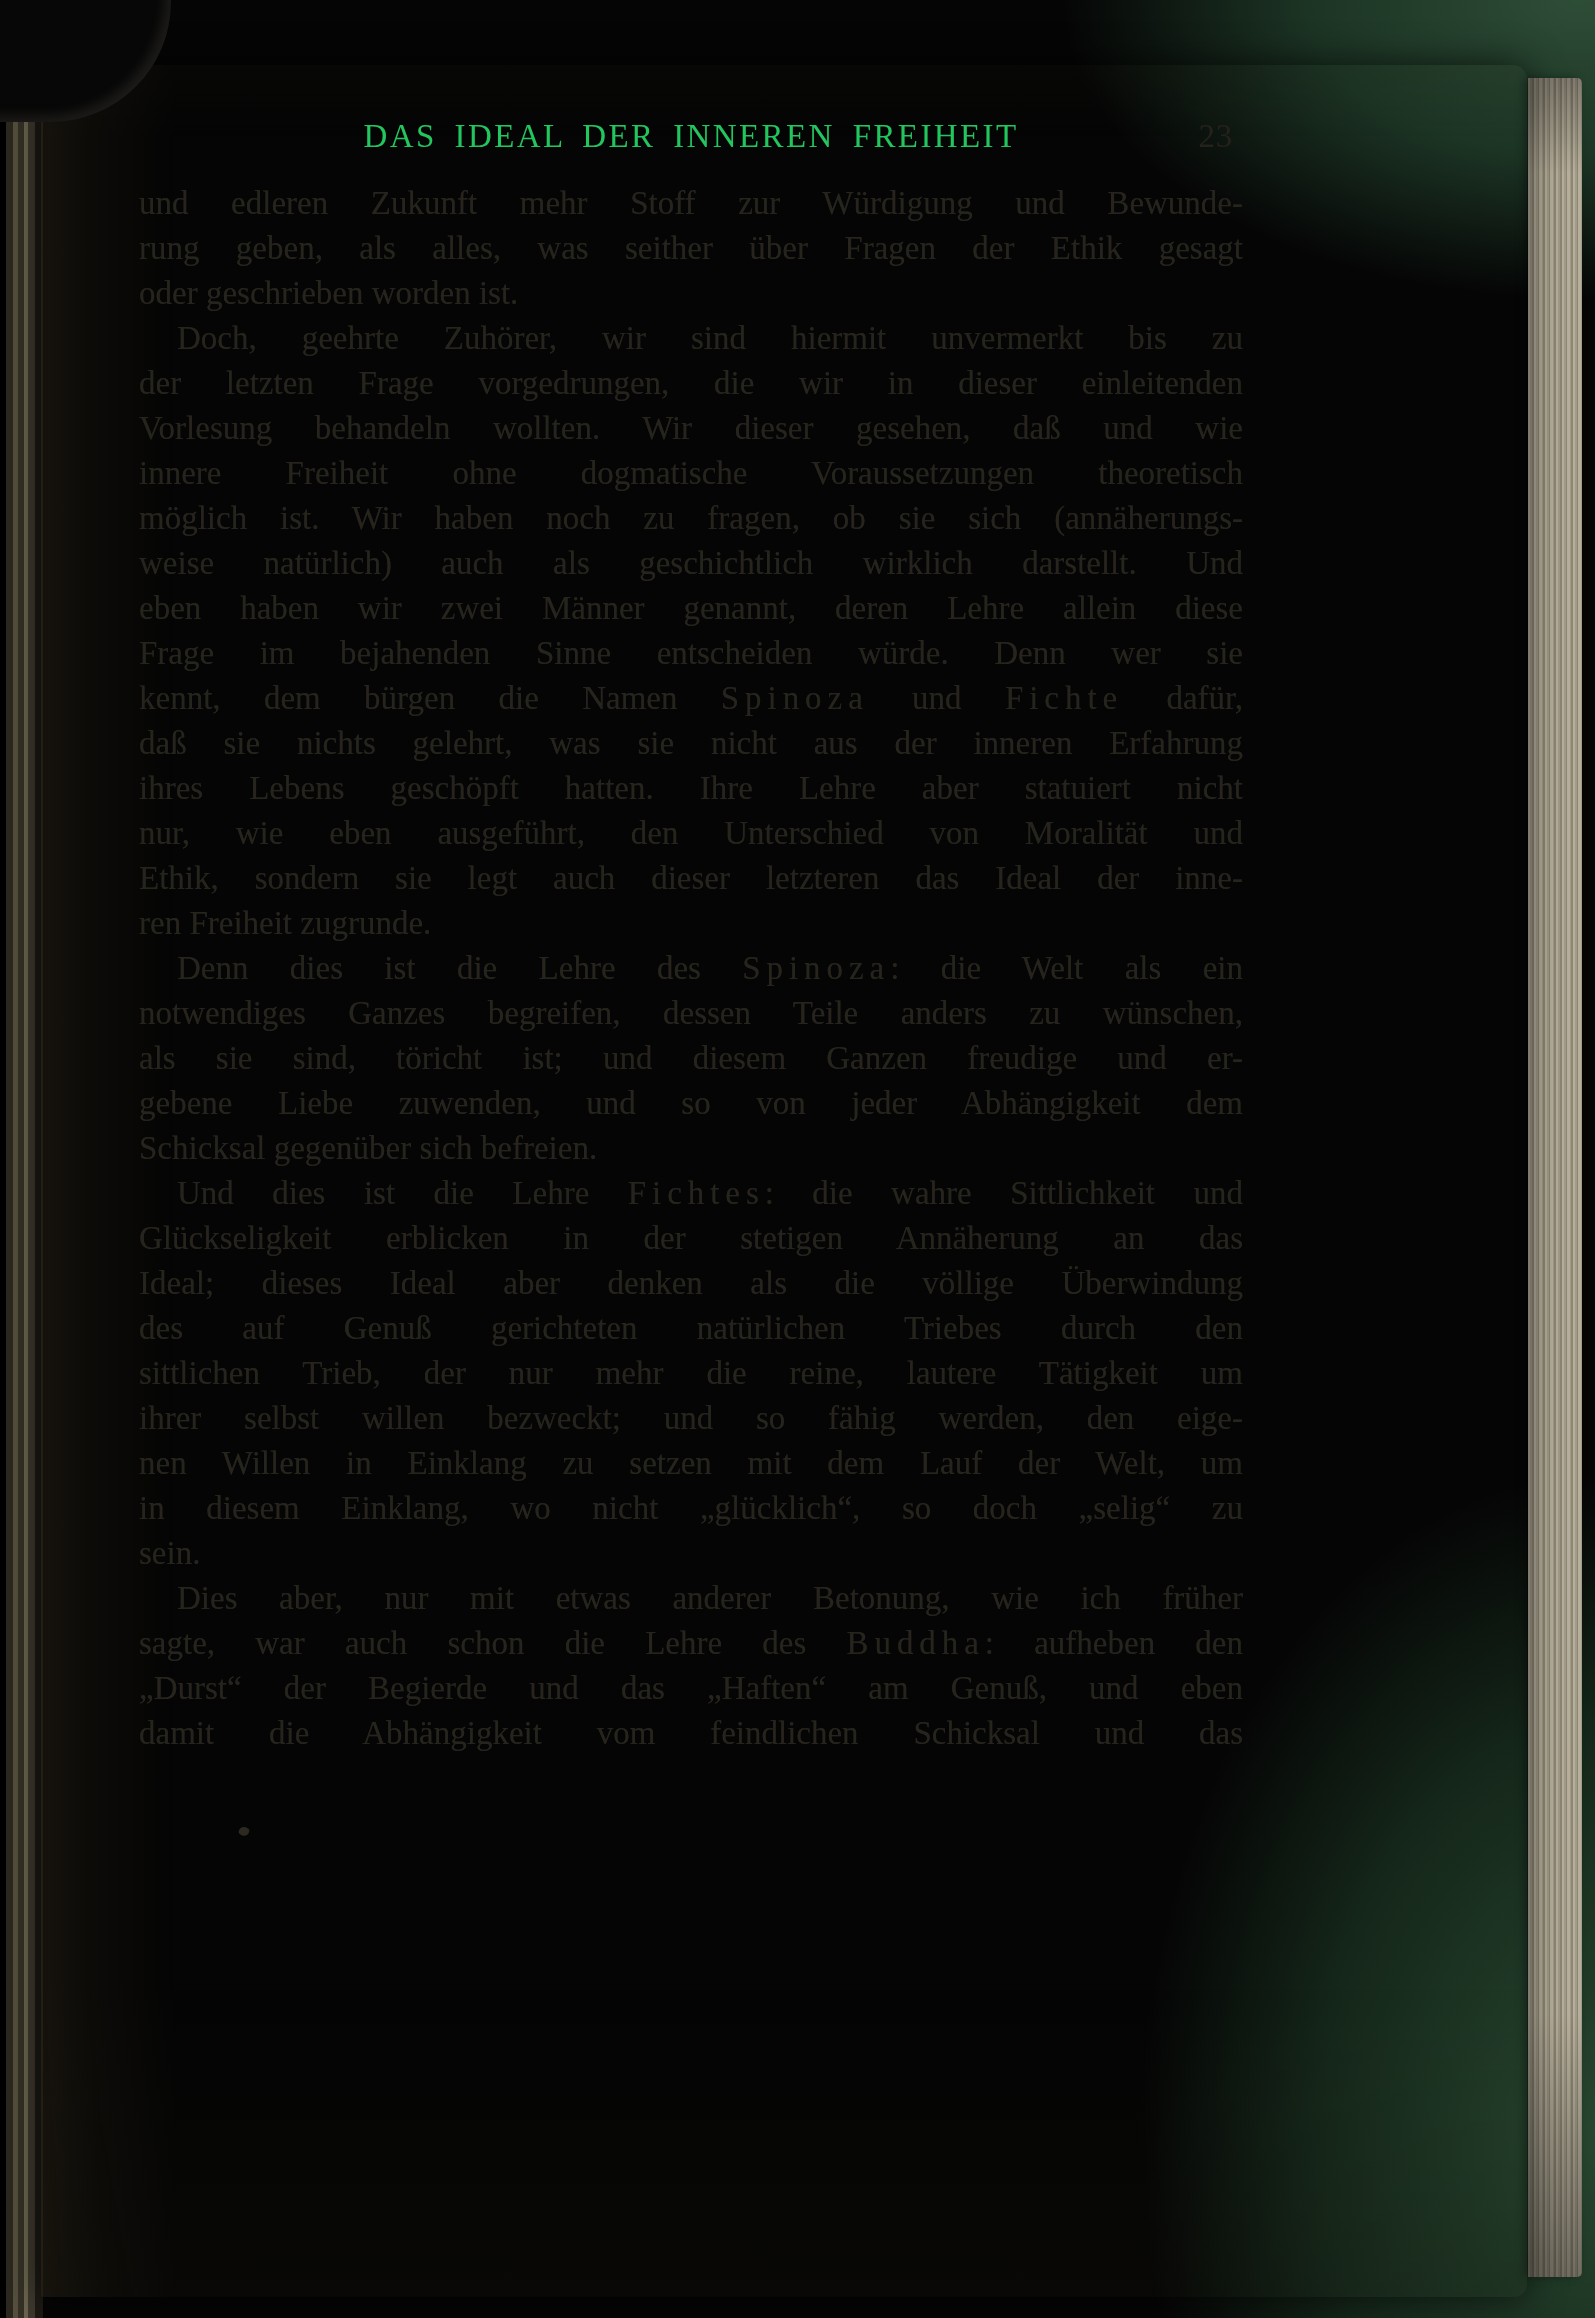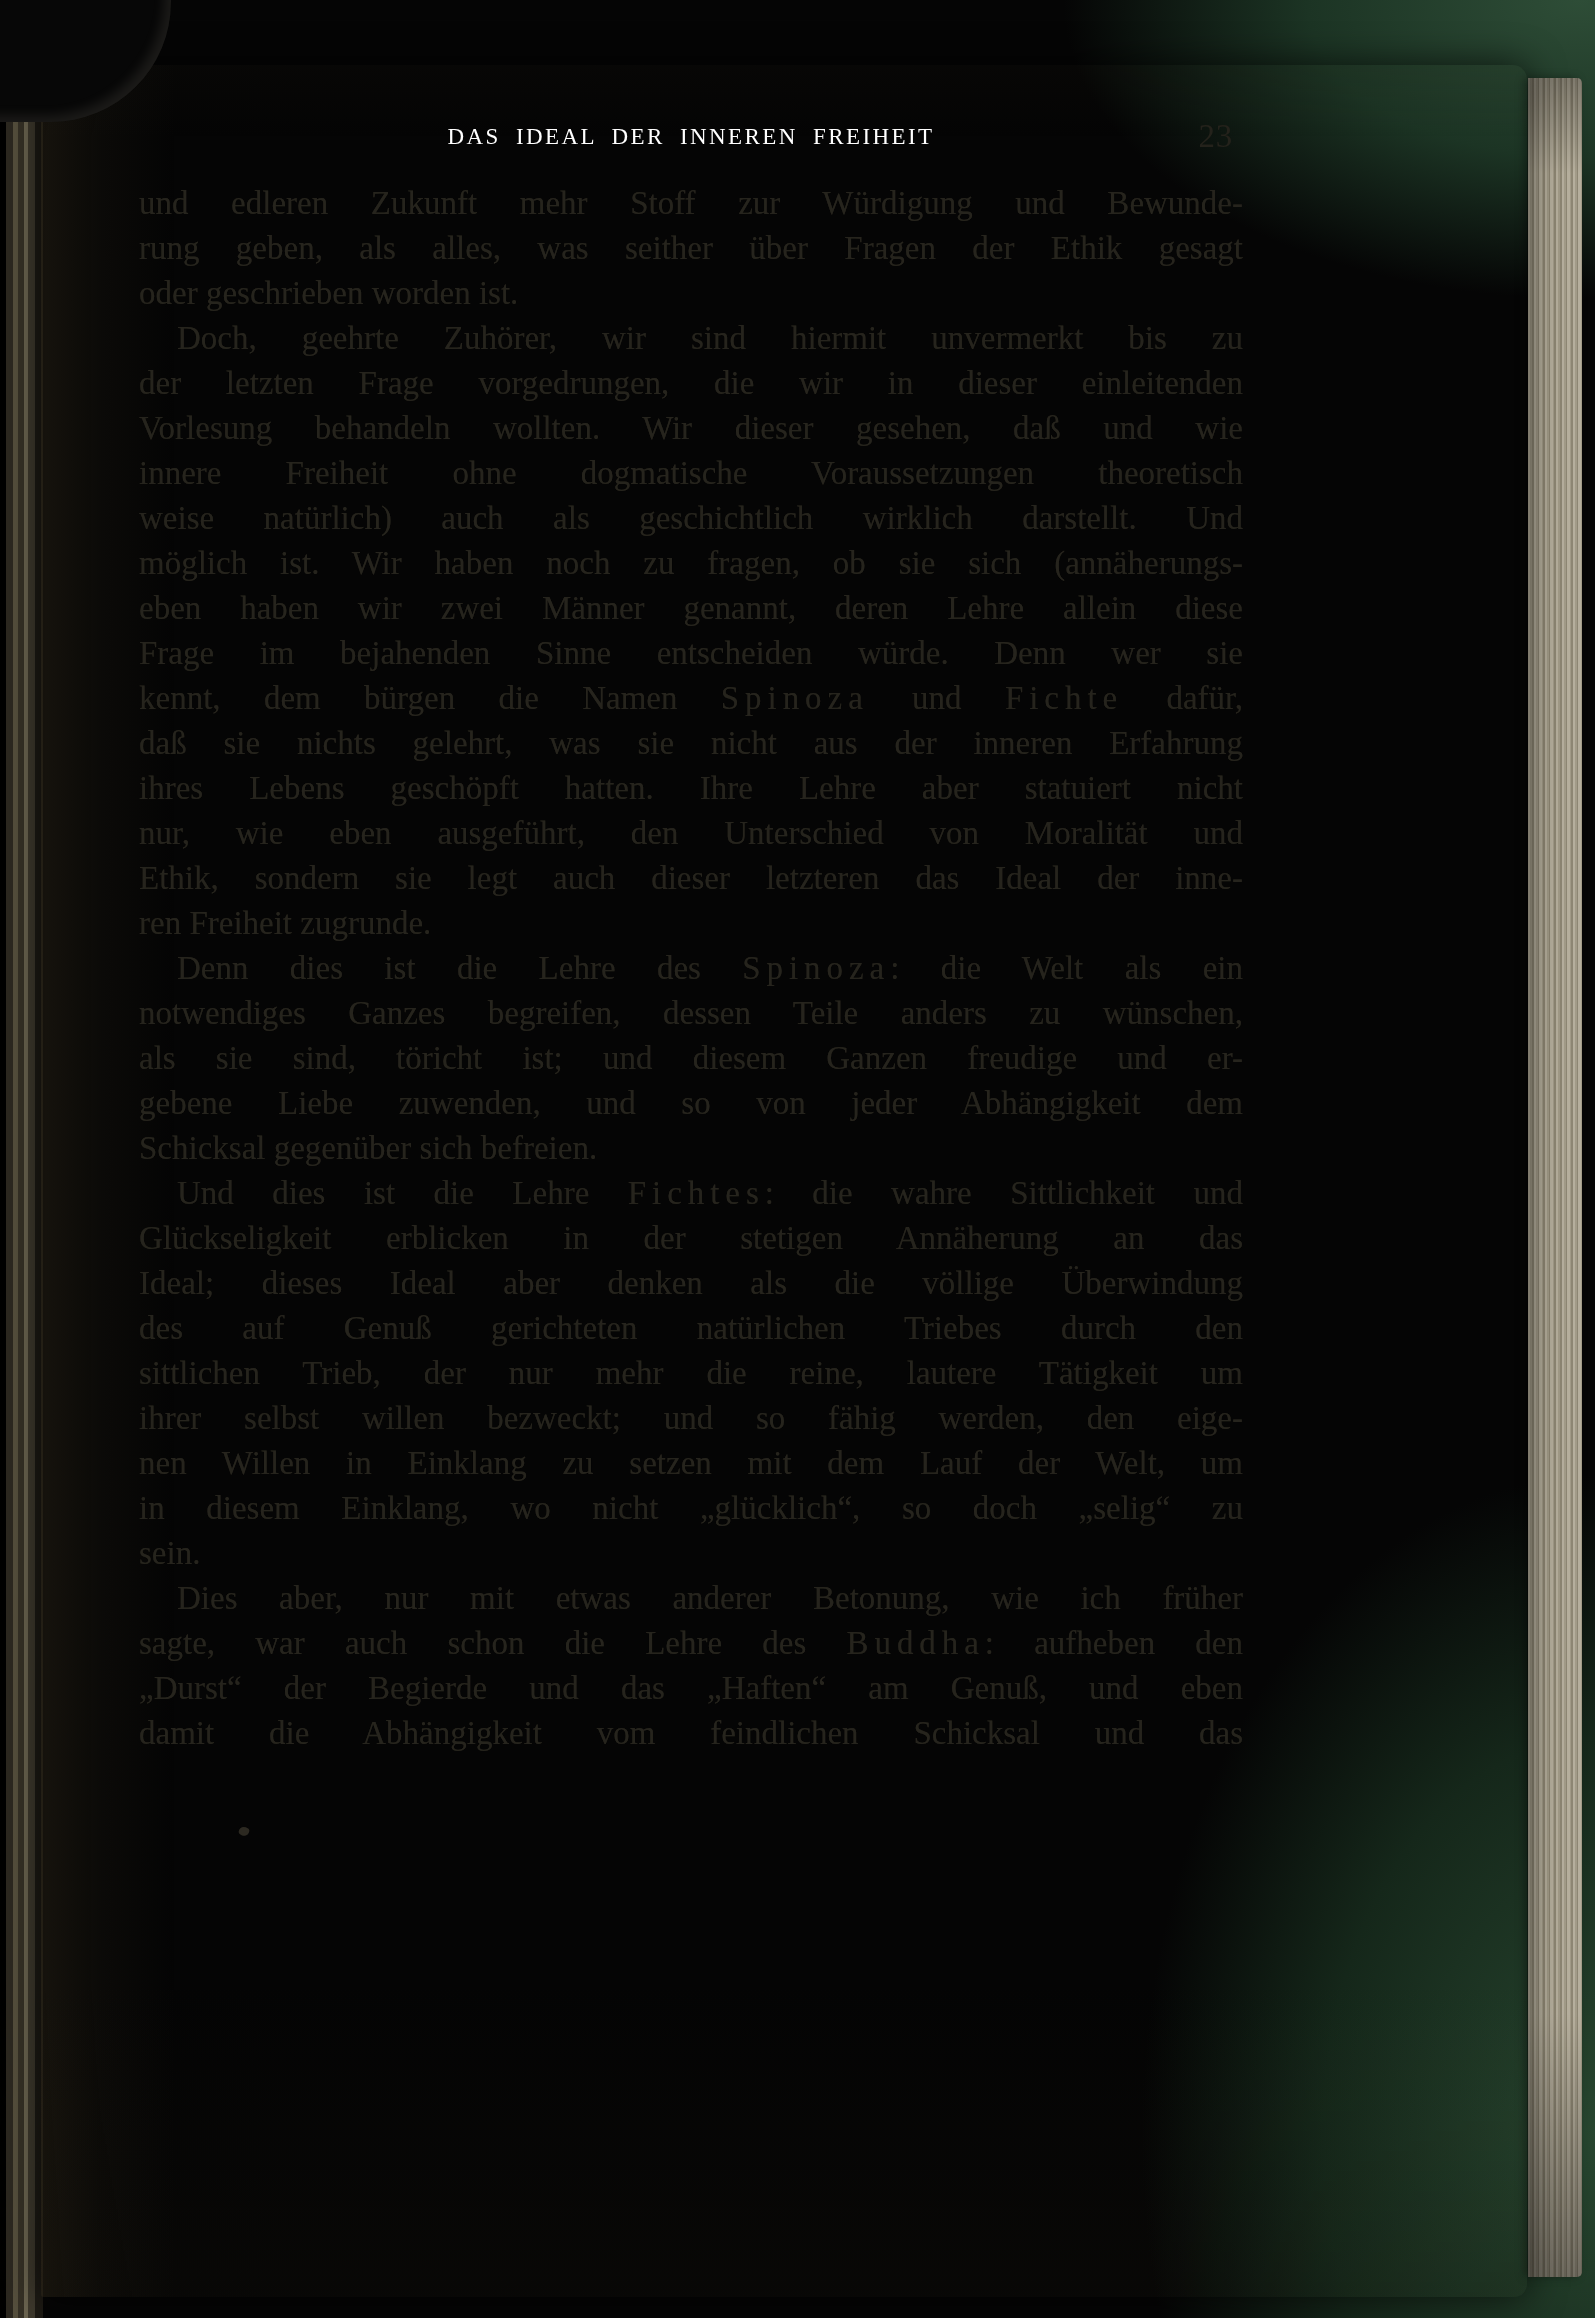--- a/index.html
+++ b/index.html
@@ -55,21 +55,21 @@
     position:absolute;left:-27px;top:-30px;width:198px;height:152px;
     background:#070707;border-radius:0 0 120px 0;
     box-shadow:inset -6.4px -6.4px 11.2px rgba(214,208,190,.10);
     z-index:5;
   }
   
   .running-head{
     position:absolute;left:98px;top:49px;width:1104px;height:45px;
   }
   .running-title{
-    text-align:center;font-size:23px;line-height:45px;color:#ffffff;
+    text-align:center;font-size:33px;line-height:45px;color:#22c55e;
     letter-spacing:2.4px;word-spacing:7.2px;
   }
   .page-number{
     position:absolute;right:10px;top:0;font-size:33px;line-height:45px;color:#24221b;
     letter-spacing:0.8px;
   }
   
   .text-block{
     position:absolute;left:98px;top:116px;width:1104px;
     color:#26241d;font-size:33px;
@@ -109,22 +109,22 @@
       <div>
         <div class="line"><span>und edleren Zukunft mehr Stoff zur Würdigung und Bewunde-</span></div>
         <div class="line"><span>rung geben, als alles, was seither über Fragen der Ethik gesagt</span></div>
         <div class="line end"><span>oder geschrieben worden ist.</span></div>
       </div>
       <div>
         <div class="line indent"><span>Doch, geehrte Zuhörer, wir sind hiermit unvermerkt bis zu</span></div>
         <div class="line"><span>der letzten Frage vorgedrungen, die wir in dieser einleitenden</span></div>
         <div class="line"><span>Vorlesung behandeln wollten. Wir dieser gesehen, daß und wie</span></div>
         <div class="line"><span>innere Freiheit ohne dogmatische Voraussetzungen theoretisch</span></div>
+        <div class="line"><span>möglich ist. Wir haben noch zu fragen, ob sie sich (annäherungs-</span></div>
         <div class="line"><span>weise natürlich) auch als geschichtlich wirklich darstellt. Und</span></div>
-        <div class="line"><span>möglich ist. Wir haben noch zu fragen, ob sie sich (annäherungs-</span></div>
         <div class="line"><span>eben haben wir zwei Männer genannt, deren Lehre allein diese</span></div>
         <div class="line"><span>Frage im bejahenden Sinne entscheiden würde. Denn wer sie</span></div>
         <div class="line"><span>kennt, dem bürgen die Namen </span><span class="sp">Spinoza</span><span> und </span><span class="sp">Fichte</span><span> dafür,</span></div>
         <div class="line"><span>daß sie nichts gelehrt, was sie nicht aus der inneren Erfahrung</span></div>
         <div class="line"><span>ihres Lebens geschöpft hatten. Ihre Lehre aber statuiert nicht</span></div>
         <div class="line"><span>nur, wie eben ausgeführt, den Unterschied von Moralität und</span></div>
         <div class="line"><span>Ethik, sondern sie legt auch dieser letzteren das Ideal der inne-</span></div>
         <div class="line end"><span>ren Freiheit zugrunde.</span></div>
       </div>
       <div>

